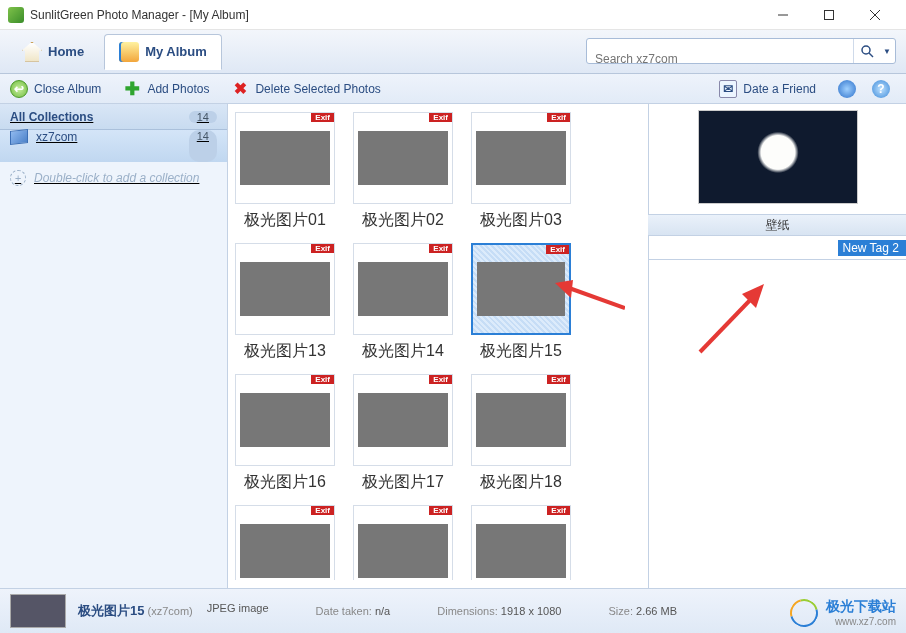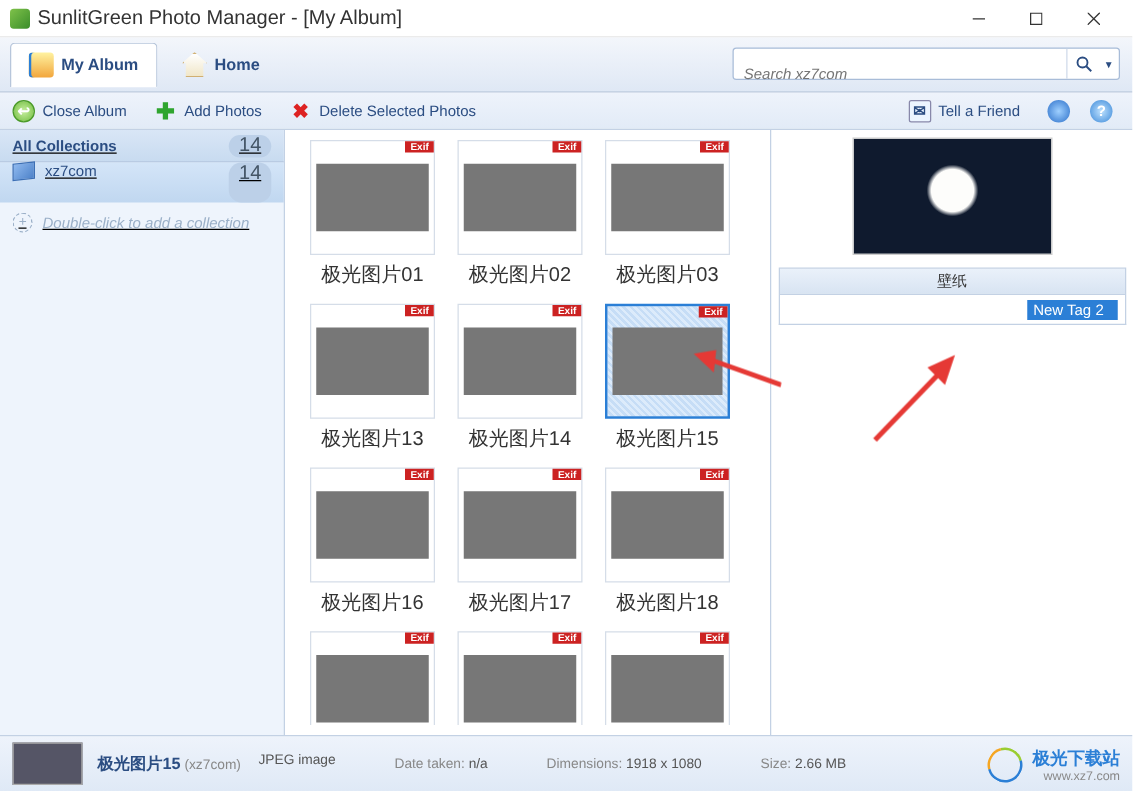--- a/index.html
+++ b/index.html
@@ -1,89 +1,89 @@
 <!DOCTYPE html>
 <html><head>
 <meta charset="utf-8">
 <style>
 * { margin: 0; padding: 0; box-sizing: border-box; font-family: "Segoe UI", Tahoma, sans-serif; }
 body { width: 906px; height: 633px; background: #fff; overflow: hidden; position: relative; }
 
 
-.titlebar { height: 30px; background: #fff; border-bottom: 1px solid #e5e5e5; display: flex; align-items: center; padding: 0 8px; color: #333; font-size: 16px; }
+.titlebar { height: 30px; background: #fff; border-bottom: 1px solid #e5e5e5; display: flex; align-items: center; padding: 0 8px; color: #333; font-size: 12px; }
 .titlebar .app-icon { width: 16px; height: 16px; margin-right: 6px; background: linear-gradient(135deg,#7fc24a,#3a8d2a); border-radius: 3px; }
 .titlebar .title-text { flex: 1; }
 .win-btns { display: flex; gap: 0; }
 .win-btn { width: 46px; height: 30px; display: flex; align-items: center; justify-content: center; color: #555; cursor: pointer; }
 
 
 .tabbar { height: 44px; background: linear-gradient(#f3f6fb,#dfe8f5); border-bottom: 1px solid #b7c6db; display: flex; align-items: center; padding: 0 8px; position: relative; }
 .tab { display: flex; align-items: center; height: 36px; padding: 0 14px; margin-right: 6px; border-radius: 4px 4px 0 0; color: #2b4d82; font-size: 13px; font-weight: bold; cursor: pointer; }
 .tab.active { background: #fff; border: 1px solid #b7c6db; border-bottom-color: #fff; }
 .tab .tab-icon { width: 20px; height: 20px; margin-right: 6px; }
 .icon-home { background: linear-gradient(#fff,#f0e6c8); border: 1px solid #c89b4a; clip-path: polygon(50% 0, 100% 45%, 85% 45%, 85% 100%, 15% 100%, 15% 45%, 0 45%); }
 .icon-album { background: linear-gradient(#fff2a0,#f2a63c); border-radius: 3px; box-shadow: inset 2px 0 0 #2b7fd6; }
 .search-box { position: absolute; right: 10px; top: 8px; width: 310px; height: 26px; border: 1px solid #a8bcd8; border-radius: 3px; display: flex; align-items: center; background: #fff; }
-.search-box input { flex: 1; border: 0; outline: 0; padding: 0 8px; font-style: italic; color: #888; font-size: 12px; background: transparent; margin-top: 15px; }
+.search-box input { flex: 1; border: 0; outline: 0; padding: 0 8px; color: #888; font-size: 12px; background: transparent; margin-top: 15px; }
 .search-box .search-btn { width: 26px; height: 100%; display: flex; align-items: center; justify-content: center; border-left: 1px solid #cfdaea; color: #2b4d82; cursor: pointer; }
 .search-box .search-drop { font-size: 8px; color: #2b4d82; padding: 0 4px; cursor: pointer; }
 
 
 .cmdbar { height: 30px; background: linear-gradient(#eef3fb,#e2ebf7); border-bottom: 1px solid #c3d1e4; display: flex; align-items: center; padding: 0 10px; color: #2b4d82; font-size: 12px; }
 .cmd-btn { display: flex; align-items: center; margin-right: 22px; cursor: pointer; }
 .cmd-btn .ci { width: 18px; height: 18px; margin-right: 6px; display: flex; align-items: center; justify-content: center; font-weight: bold; }
 .ci.close { background: radial-gradient(#c7ef9f,#6fbb3e); border-radius: 50%; color: #fff; border: 1px solid #4a9a28; font-size: 12px; }
 .ci.add { color: #2fa52f; font-size: 18px; }
 .ci.delete { color: #d22; font-size: 16px; font-weight: bold; }
 .cmdbar .spacer { flex: 1; }
 .ci.friend { background: #ecf5ff; border: 1px solid #88a; border-radius: 2px; }
 .ci.globe { background: radial-gradient(#9fd0ff,#2b6fc9); border-radius: 50%; }
 .ci.help { background: radial-gradient(#bfe2ff,#3a88d8); border-radius: 50%; color: #fff; }
 
 
 .main { display: flex; height: 484px; }
 .sidebar { width: 228px; background: #eef4fc; border-right: 1px solid #c3d1e4; text-decoration: underline; }
 .side-head { height: 26px; background: linear-gradient(#d9e6f6,#c8dbf0); border-bottom: 1px solid #aac0db; display: flex; align-items: center; padding: 0 10px; font-size: 12px; font-weight: bold; color: #2b4d82; }
-.badge { margin-left: auto; background: #bcd0e8; color: #456; border-radius: 10px; padding: 0 8px; font-size: 16px; font-weight: normal; }
+.badge { margin-left: auto; background: #bcd0e8; color: #456; border-radius: 10px; padding: 0 8px; font-size: 11px; font-weight: normal; }
 .side-item { height: 32px; display: flex; padding: 0 10px; font-size: 12px; color: #2b4d82; cursor: pointer; }
 .side-item.selected { background: linear-gradient(#d4e5f8,#c0d7f0); }
 .side-item .cube { width: 18px; height: 14px; margin-right: 8px; background: linear-gradient(135deg,#8fb9ef,#4d82c9); transform: skewY(-6deg); border: 1px solid #3c6fb5; }
 .side-add { height: 32px; display: flex; align-items: center; padding: 0 10px; font-size: 12px; font-style: italic; color: #9bb0c8; }
 .side-add .plus { width: 16px; height: 16px; border: 1px dashed #9bb0c8; border-radius: 50%; margin-right: 8px; display: flex; align-items: center; justify-content: center; font-size: 11px; }
 
 
-.grid-wrap { flex: 1; position: relative; overflow: hidden; background: #fff; padding: 8px 2px 8px 20px; }
+.grid-wrap { flex: 1; position: relative; overflow: hidden; background: #fff; padding: 8px 2px 8px 7px; }
 .grid-scroll { height: 100%; overflow-y: scroll; }
 .grid { display: flex; flex-wrap: wrap; gap: 12px 18px; }
 .thumb { width: 100px; }
 .thumb .frame { width: 100px; height: 92px; border: 1px solid #d5dde8; background: #fff; position: relative; padding: 4px; display: flex; align-items: center; justify-content: center; cursor: pointer; }
 .thumb.selected .frame { border: 2px solid #2b7fd6; background: repeating-linear-gradient(45deg,#dcebfb,#dcebfb 2px,#c6ddf6 2px,#c6ddf6 4px); }
 .thumb .img { width: 92px; height: 54px; background: #777; }
 .thumb .cap { text-align: center; font-size: 16px; color: #333; margin-top: 6px; white-space: nowrap; overflow: hidden; }
 .exif { position: absolute; top: 0; right: 0; background: #c22; color: #fff; font-size: 8px; padding: 0 4px; font-weight: bold; }
 .grid-scroll::-webkit-scrollbar { width: 16px; }
 .grid-scroll::-webkit-scrollbar-track { background: #eef2f8; border-left: 1px solid #d0d8e4; }
 .grid-scroll::-webkit-scrollbar-thumb { background: #c8d4e4; border: 1px solid #a8b8cc; border-radius: 2px; }
 .grid-scroll::-webkit-scrollbar-button { height: 16px; background: #dde6f2; border: 1px solid #b8c6d8; }
 
 
-.rightpanel { width: 290px; border-left: 1px solid #c3d1e4; background: #fff; display: flex; flex-direction: column; align-items: center; padding-top: 6px; }
+.rightpanel { width: 258px; border-left: 1px solid #c3d1e4; background: #fff; display: flex; flex-direction: column; align-items: center; padding-top: 6px; }
 .preview-big { width: 160px; height: 94px; border: 1px solid #ccc; background: #667; margin-bottom: 10px; }
 .tag-header { width: 278px; height: 22px; background: linear-gradient(#eaf1fa,#d8e4f2); border: 1px solid #c3d1e4; display: flex; align-items: center; justify-content: center; font-size: 12px; color: #333; }
 .tag-row { width: 278px; height: 24px; border: 1px solid #c3d1e4; border-top: 0; display: flex; align-items: center; justify-content: flex-end; padding: 0 6px; }
 .tag-edit { border: 1px solid #2b7fd6; background: #2b7fd6; color: #fff; font-size: 12px; padding: 0 4px; outline: none; }
 
 
 .statusbar { height: 45px; background: linear-gradient(#eef3fb,#dfe9f6); border-top: 1px solid #c3d1e4; display: flex; align-items: center; padding: 0 10px; font-size: 11px; color: #555; position: relative; }
 .statusbar .st-thumb { width: 56px; height: 34px; background: #556; border: 1px solid #aaa; margin-right: 12px; }
 .statusbar .st-col { display: flex; flex-direction: row; gap: 14px; margin-right: 30px; }
 .statusbar .st-name { font-size: 13px; color: #2b4d82; font-weight: bold; }
 .statusbar .st-sub { color: #888; font-weight: normal; font-size: 11px; }
 .statusbar .lbl { color: #888; margin-top: 15px; }
-.brand { position: absolute; right: 10px; bottom: 6px; display: flex; align-items: flex-start; gap: 8px; color: #2b7fd6; font-size: 14px; font-weight: bold; }
+.brand { position: absolute; right: 10px; bottom: 6px; display: flex; align-items: center; gap: 8px; color: #2b7fd6; font-size: 14px; font-weight: bold; }
 .brand .logo { width: 28px; height: 28px; border-radius: 50%; border: 2px solid #2b7fd6; border-left-color: #f5a623; border-top-color: #9acd32; transform: rotate(30deg); }
 .brand .url { font-size: 10px; color: #888; font-weight: normal; display:block; text-align:right; }
 
 
 .p1{background:linear-gradient(120deg,#2a2a3a,#efd7b8 60%);}
 .p2{background:linear-gradient(100deg,#3a3028,#bba77a 60%);}
 .p3{background:linear-gradient(160deg,#141822,#3a5272 70%);}
 .p4{background:linear-gradient(#ece6d2,#cdbf9b);}
 .p5{background:linear-gradient(120deg,#3b1c48,#1a1030);}
 .p6{background:radial-gradient(circle at 50% 45%,#fdfdfb 0 18%,#0f1a2e 22% 100%);}
@@ -119,27 +119,27 @@
     <div class="win-btn">
       <svg width="10" height="10">
           <line x1="0" y1="0" x2="10" y2="10" stroke="#333"></line>
           <line x1="10" y1="0" x2="0" y2="10" stroke="#333"></line>
         </svg>
     </div>
   </div>
 </div>
 
 <div class="tabbar">
+  <div class="tab">
+    <div class="tab-icon icon-home"></div>
+    <span>Home</span>
+  </div>
   <div class="tab active">
     <div class="tab-icon icon-album"></div>
     <span>My Album</span>
-  </div>
-  <div class="tab">
-    <div class="tab-icon icon-home"></div>
-    <span>Home</span>
   </div>
   <div class="search-box">
     <input type="text" placeholder="Search xz7com" style="">
     <div class="search-btn">
       <svg width="14" height="14">
           <circle cx="6" cy="6" r="4" fill="none" stroke="#2b4d82" stroke-width="1.5"></circle>
           <line x1="9" y1="9" x2="13" y2="13" stroke="#2b4d82" stroke-width="1.5"></line>
         </svg>
     </div>
     <span class="search-drop">▼</span>
@@ -155,21 +155,21 @@
     <span class="ci add">✚</span>
     <span>Add Photos</span>
   </div>
   <div class="cmd-btn">
     <span class="ci delete">✖</span>
     <span>Delete Selected Photos</span>
   </div>
   <div class="spacer"></div>
   <div class="cmd-btn">
     <span class="ci friend">✉</span>
-    <span>Tell a Friend</span>
+    <span>Date a Friend</span>
   </div>
   <div class="cmd-btn" style="margin-right:10px">
     <span class="ci globe"></span>
   </div>
   <div class="cmd-btn" style="margin-right:0">
     <span class="ci help">?</span>
   </div>
 </div>
 
 <div class="main">

